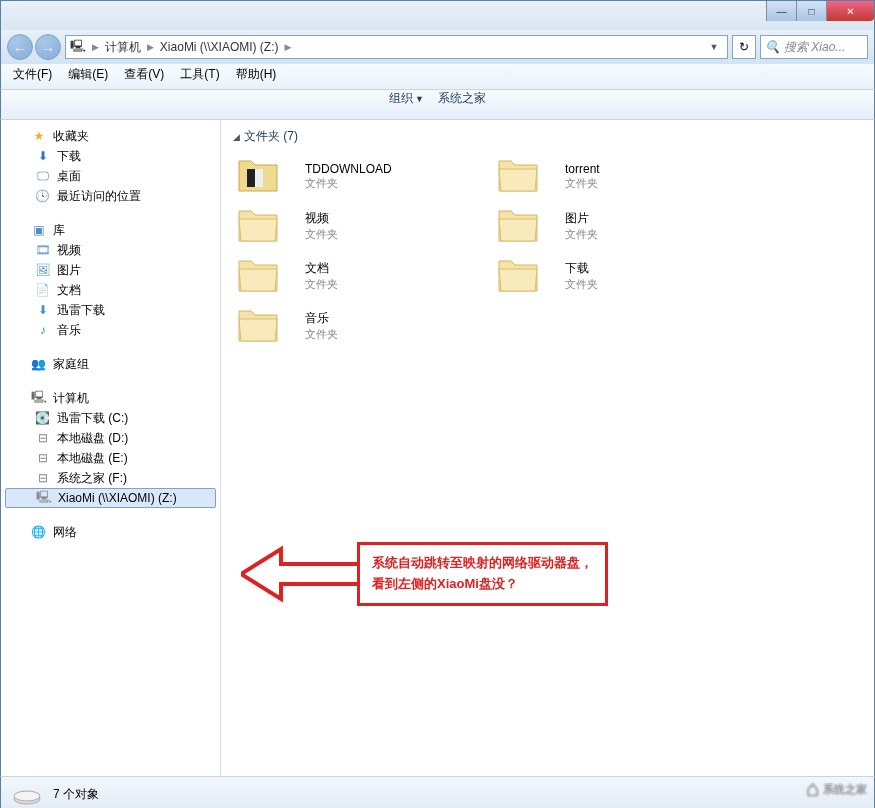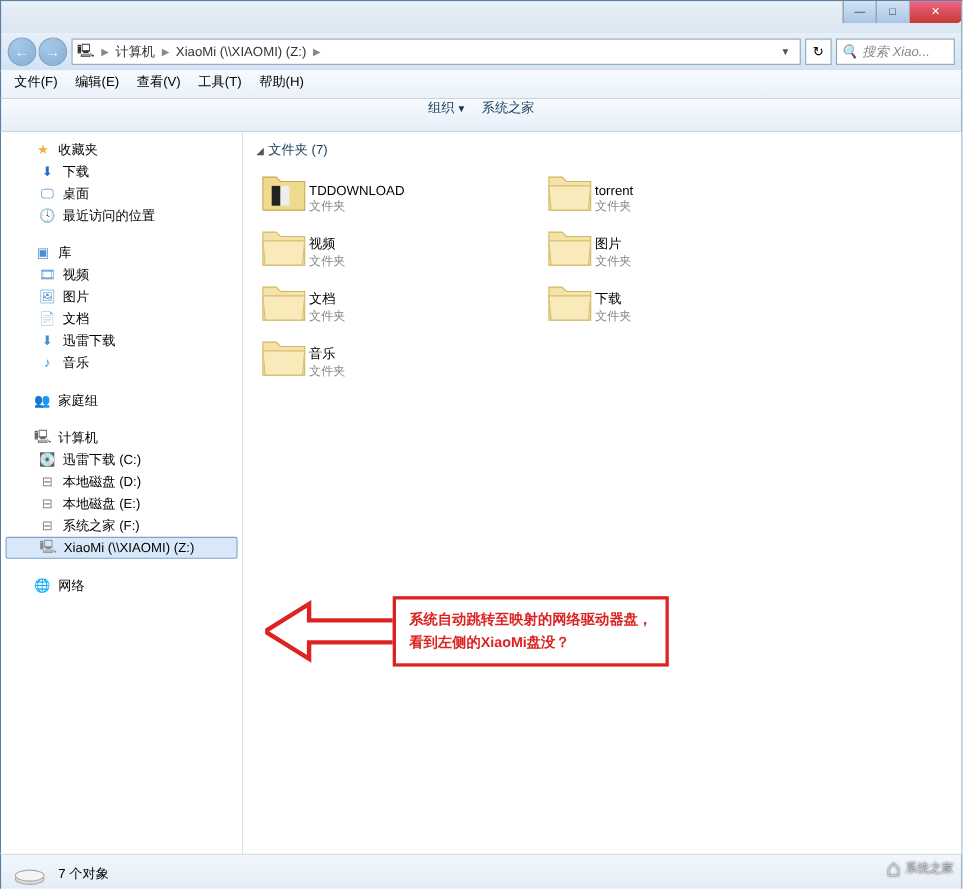--- a/index.html
+++ b/index.html
@@ -44,21 +44,21 @@
 .tree-exp { width: 10px; font-size: 9px; color: #666; }
 .tree-icon { width: 16px; height: 14px; display: inline-flex; align-items: center; justify-content: center; font-size: 12px; }
 .fav-star { color: #f0b030; }
 .drive-ico { color: #888; }
 .lib-ico { color: #4a90d0; }
 
 .content { flex: 1; background: #fff; padding: 8px 12px; position: relative; }
 .group-header { font-size: 12px; color: #1a3a5a; display: flex; align-items: center; gap: 4px; margin-bottom: 8px; }
 .group-header .arrow { font-size: 9px; color: #555; }
 .folder-grid { display: grid; grid-template-columns: repeat(2, 240px); gap: 4px 20px; }
-.folder-item { display: flex; align-items: flex-end; gap: 2px; padding: 4px; cursor: pointer; }
+.folder-item { display: flex; align-items: center; gap: 26px; padding: 4px; cursor: pointer; }
 .folder-thumb { width: 42px; height: 38px; display: flex; align-items: center; justify-content: center; }
 .folder-svg { width: 42px; height: 38px; }
 .folder-info { display: flex; flex-direction: column; font-size: 12px; }
 .folder-name { color: #000; }
 .folder-type { color: #888; font-size: 11px; }
 
 
 .annotation { position: absolute; left: 20px; top: 422px; display: flex; align-items: center; }
 .arrow-svg { width: 120px; height: 60px; }
 .anno-box { border: 3px solid #d22; padding: 8px 12px; font-size: 13px; color: #d22; font-weight: bold; line-height: 1.6; margin-left: -4px; background: #fff; }

